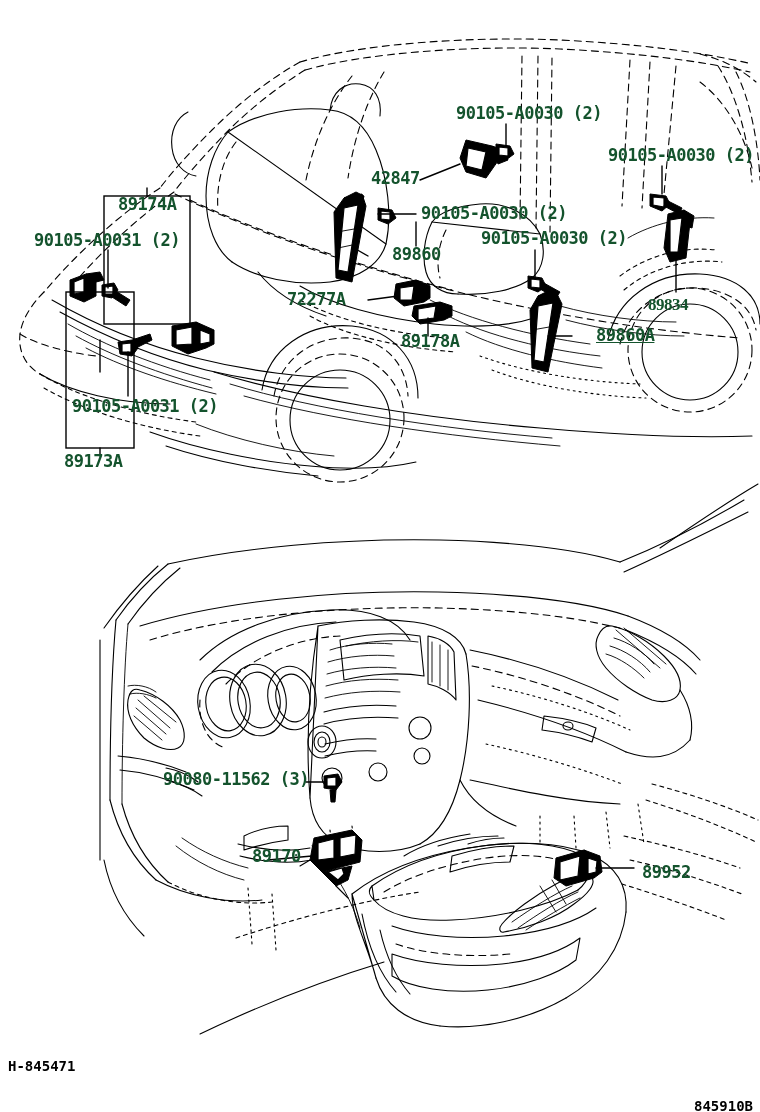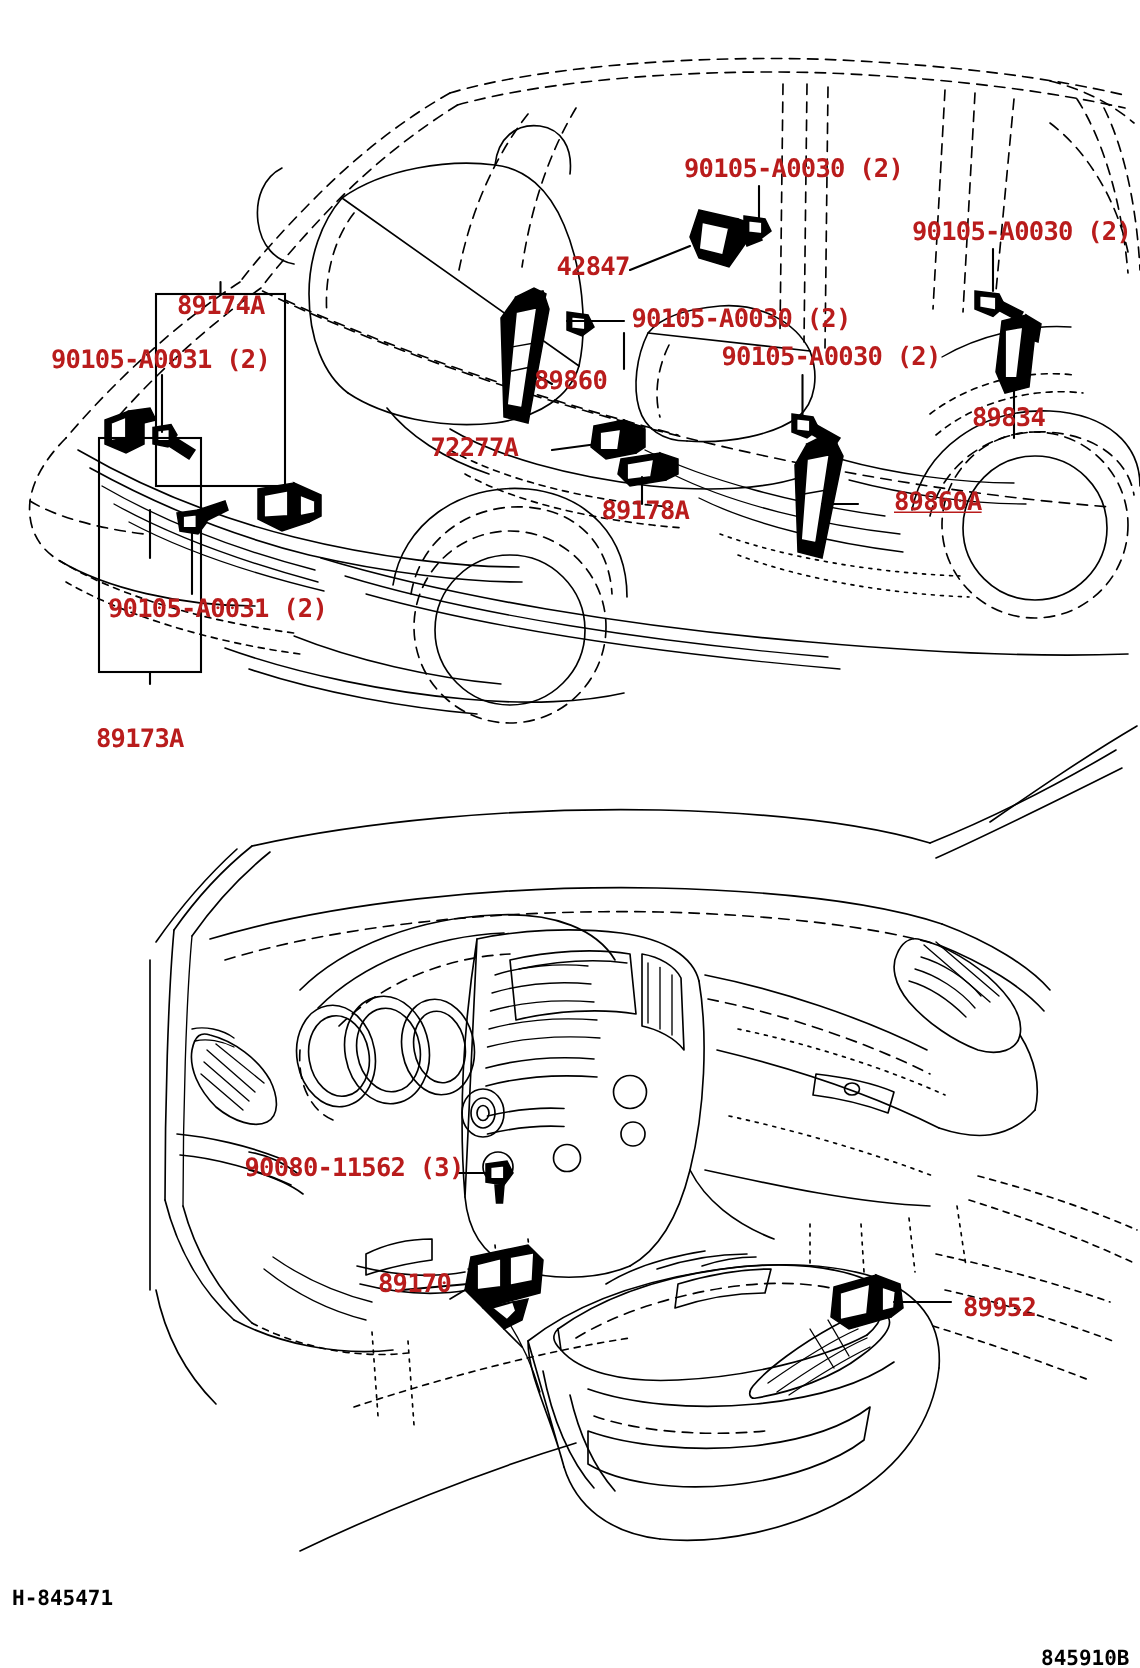--- a/index.html
+++ b/index.html
@@ -15,21 +15,21 @@
     overflow:hidden;
   }
   #art{position:absolute;left:0;top:0;width:760px;height:1112px;}
 
   .lbl{
     position:absolute;
     font-family:"DejaVu Sans Mono","Liberation Mono",monospace;
     font-weight:bold;
     font-size:17px;
     letter-spacing:-0.5px;
-    color:#b91c1c;
+    color:#14532d;
     white-space:nowrap;
     line-height:1;
     -webkit-font-smoothing:none;
   }
   .foot{
     position:absolute;
     font-family:"DejaVu Sans Mono","Liberation Mono",monospace;
     font-weight:bold;
     font-size:14px;
     letter-spacing:0px;
@@ -467,30 +467,30 @@
     <g>
       <path class="lead" d="M306,782 L324,782"></path>
       <path class="lead" d="M268,860 L312,856"></path>
       <path class="lead" d="M596,868 L634,868"></path>
     </g>
   </svg>
 
   <div class="lbl" style="left:118px;top:177px;margin-top:19px;">89174A</div>
   <div class="lbl" style="left:34px;top:232px;">90105-A0031 (2)</div>
   <div class="lbl" style="left:72px;top:398px;">90105-A0031 (2)</div>
-  <div class="lbl" style="left:64px;top:453px;margin-top:32px;">89173A</div>
+  <div class="lbl" style="left:64px;top:453px;">89173A</div>
   <div class="lbl" style="left:456px;top:105px;">90105-A0030 (2)</div>
   <div class="lbl" style="left:371px;top:170px;">42847</div>
   <div class="lbl" style="left:421px;top:205px;">90105-A0030 (2)</div>
-  <div class="lbl" style="left:356px;top:246px;">89860</div>
+  <div class="lbl" style="left:392px;top:246px;">89860</div>
   <div class="lbl" style="left:608px;top:147px;">90105-A0030 (2)</div>
   <div class="lbl" style="left:481px;top:230px;">90105-A0030 (2)</div>
   <div class="lbl" style="left:287px;top:291px;">72277A</div>
   <div class="lbl" style="left:401px;top:333px;">89178A</div>
-  <div class="lbl" style="left:648px;top:271px;">89834</div>
+  <div class="lbl" style="left:648px;top:296px;font-family:Liberation Serif, serif;">89834</div>
   <div class="lbl" style="left:596px;top:327px;text-decoration:underline;">89860A</div>
 
   <div class="lbl" style="left:163px;top:771px;text-align:right;">90080-11562 (3)</div>
   <div class="lbl" style="left:212px;top:848px;margin-left:40px;">89170</div>
   <div class="lbl" style="left:642px;top:864px;">89952</div>
 
   <div class="foot" style="left:8px;top:1058px;">H-845471</div>
   <div class="foot" style="left:694px;top:1062px;margin-top:36px;">845910B</div>
 
 </div>

